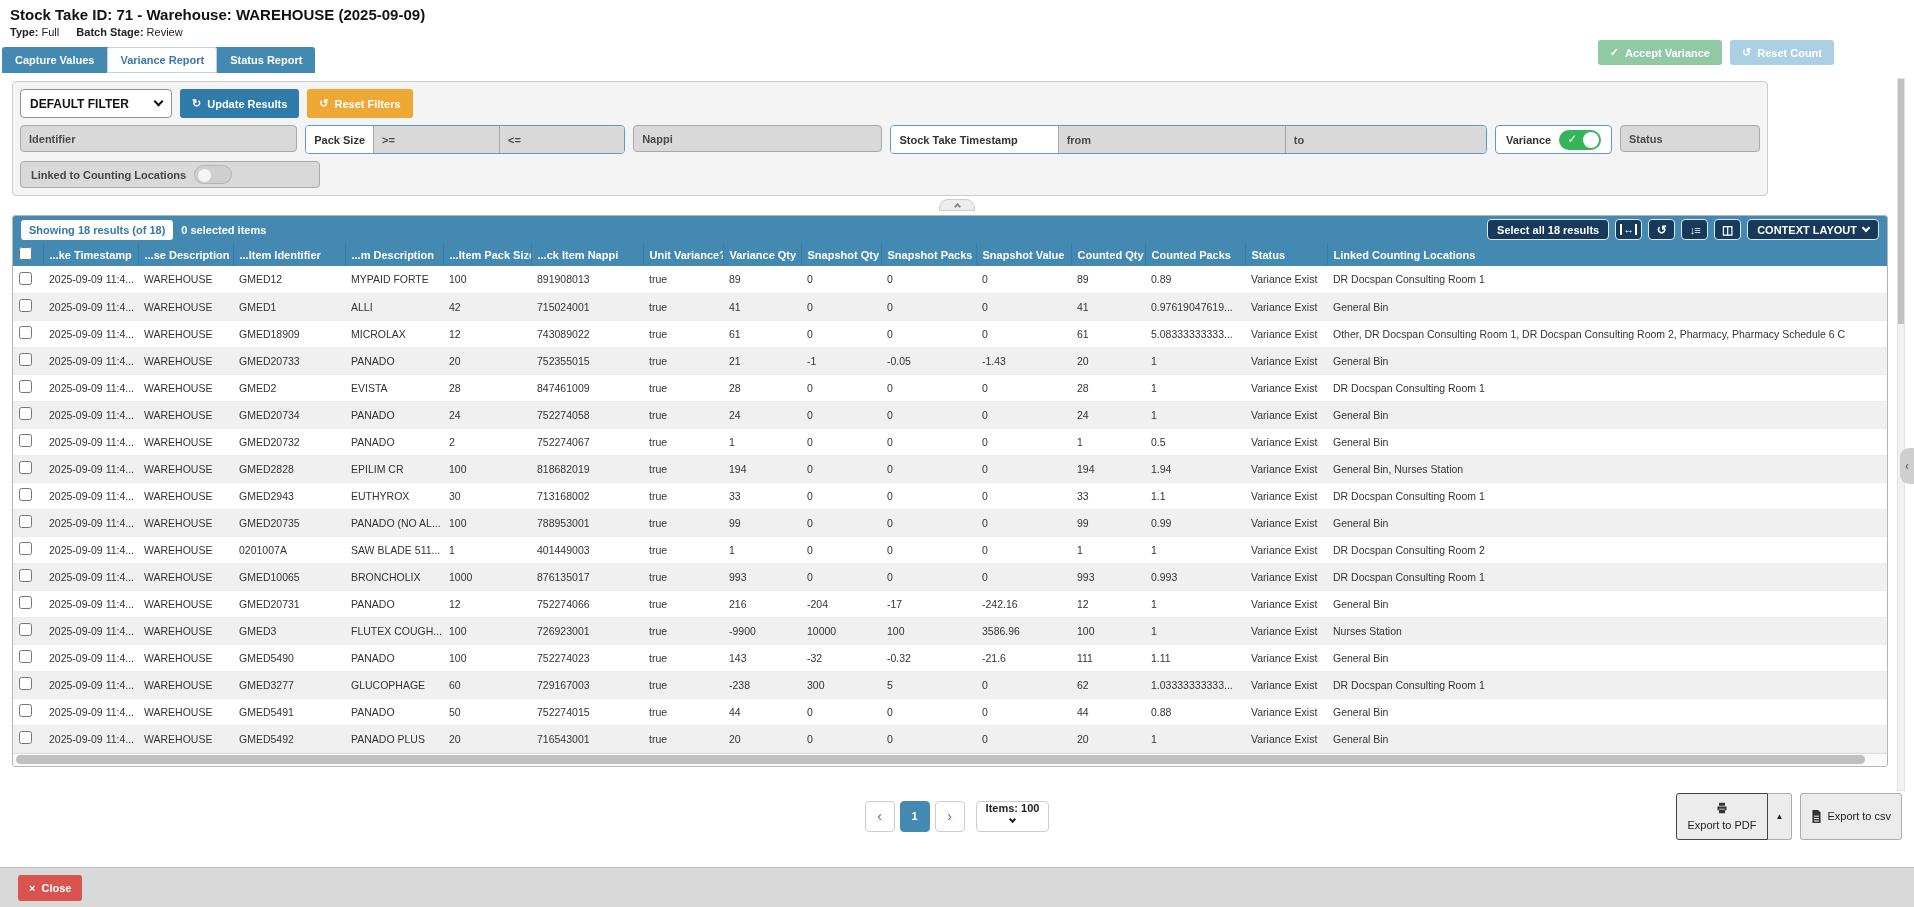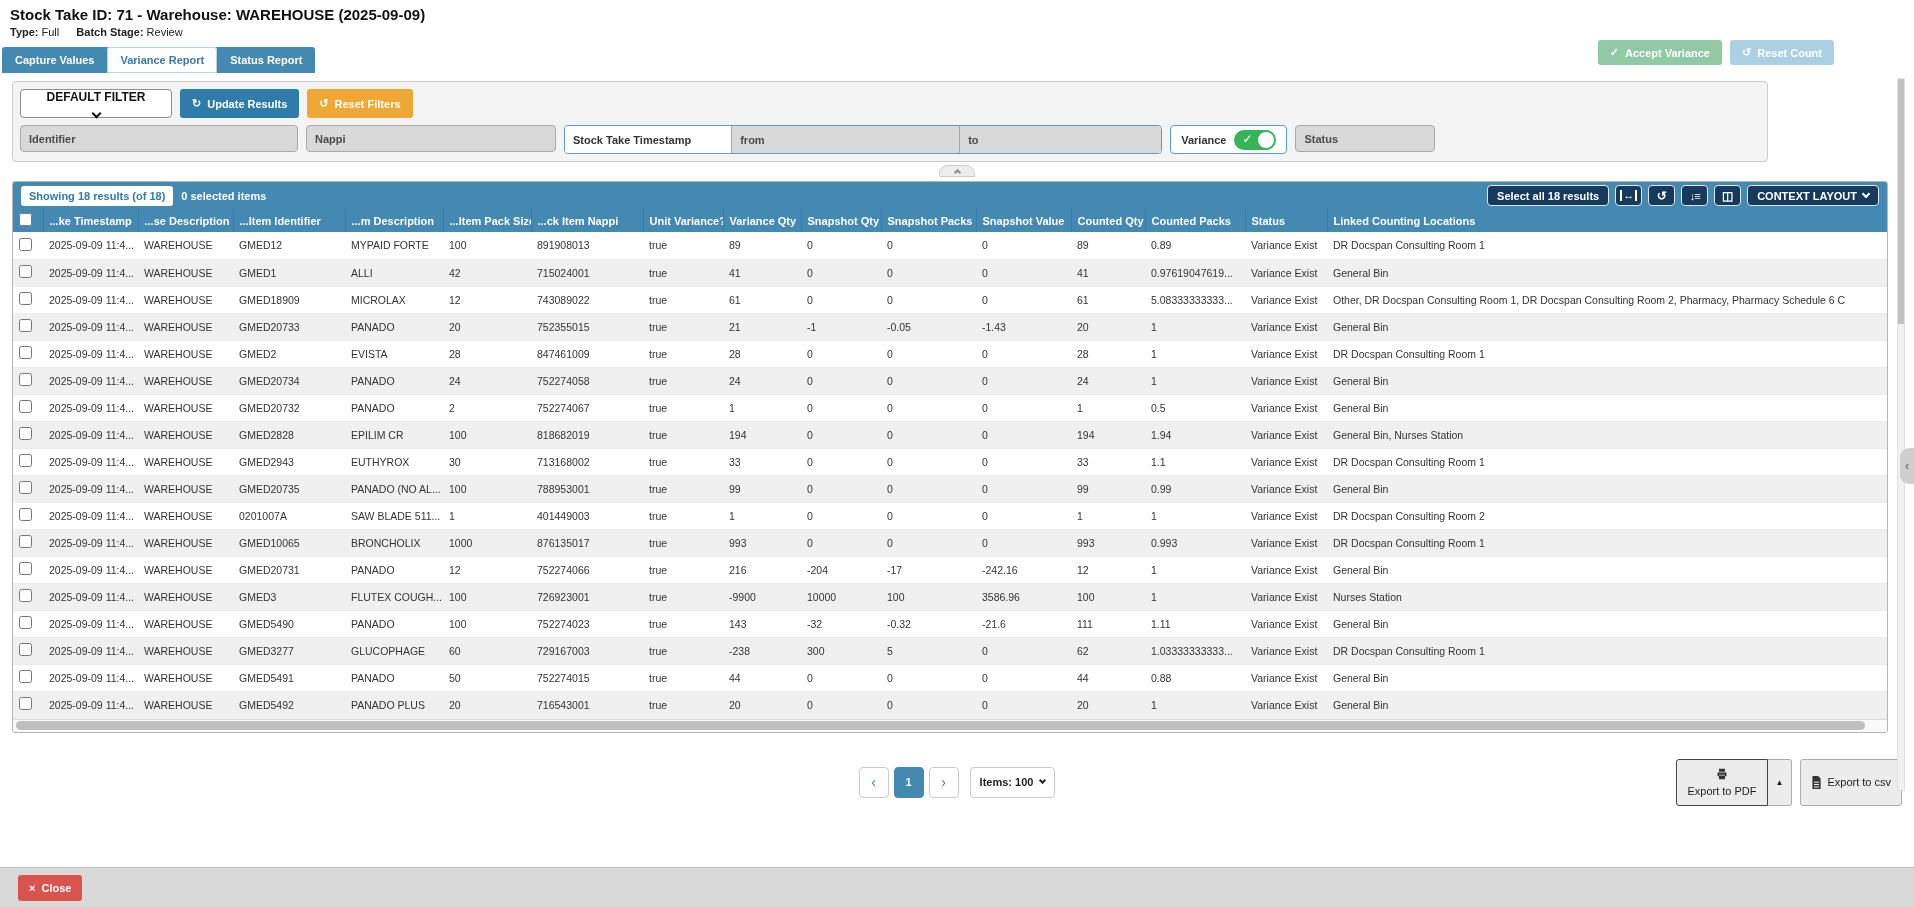--- a/index.html
+++ b/index.html
@@ -27,21 +27,21 @@
   .filter-panel { margin: 8px 0 0 12px; width: 1756px; background: #f4f4f4;
                   border: 1px solid #ccc; border-radius: 4px; padding: 7px; }
   .frow { display: flex; gap: 8px; margin-bottom: 7px; align-items: stretch; }
   .frow:last-child { margin-bottom: 0; }
   .finput { background: #d9d9d9; border: 1px solid #a9a9a9; border-radius: 4px; height: 27px;
             font-size: 11px; font-weight: bold; color: #444; padding: 0 8px;
             font-family: "Liberation Sans", sans-serif; }
   .finput::placeholder { color: #4a4a4a; opacity: 1; font-weight: bold; }
   .fselect { background: #fff; border: 1px solid #8f8f8f; border-radius: 4px; height: 29px; width: 152px;
              display: flex; align-items: center; justify-content: space-between; padding: 0 9px;
-             font-size: 12px; font-weight: bold; color: #111; cursor: pointer; flex-direction: column; }
+             font-size: 12px; font-weight: bold; color: #111; cursor: pointer; }
   .fgroup { display: flex; align-items: stretch; border: 1px solid #5b9bd1; border-radius: 4px;
             background: #fff; overflow: hidden; }
   .fgroup .glabel { display: flex; align-items: center; padding: 0 8px; font-size: 11px;
                     font-weight: bold; color: #333; background: #fff; white-space: nowrap; }
   .fgroup .finput { border: none; border-left: 1px solid #a9a9a9; border-radius: 0; height: 27px; }
   .linked-box { display: flex; align-items: center; gap: 8px; background: #d9d9d9;
                 border: 1px solid #a9a9a9; border-radius: 4px; height: 27px; padding: 0 10px;
                 font-size: 11px; font-weight: bold; color: #444; width: 300px; }
   .chev { width: 7px; height: 7px; border-right: 2px solid currentColor; border-bottom: 2px solid currentColor;
           display: inline-block; transform: rotate(45deg); margin-top: -4px; }
@@ -86,21 +86,21 @@
   .hthumb { height: 9px; width: 99%; background: #bfbfbf; border-radius: 5px; }
   
   .bottom-row { display: flex; align-items: center; margin: 26px 12px 0 12px; }
   .bspacer { flex: 1; }
   .pager { display: flex; gap: 5px; align-items: center; }
   .pg-btn { width: 30px; height: 31px; border: 1px solid #ccc; border-radius: 4px; background: #fff;
             color: #3779a8; font-size: 14px; display: flex; align-items: center; justify-content: center; cursor: pointer; }
   .pg-cur { background: #4489b2; border-color: #4489b2; color: #fff; font-size: 11px; font-weight: bold; }
   .items-select { height: 31px; border: 1px solid #ccc; border-radius: 4px; background: #fff;
                   display: flex; align-items: center; gap: 7px; padding: 0 9px; font-size: 11px;
-                  font-weight: bold; color: #222; margin-left: 6px; cursor: pointer; }
+                  font-weight: bold; color: #222; margin-left: 6px; cursor: pointer; flex-direction: column; }
   .export-zone { flex: 1; display: flex; justify-content: flex-end; gap: 8px; }
   .exp-group { display: flex; }
   .exp-btn { background: #ececec; border: 1px solid #adadad; font-size: 11px; color: #222;
              padding: 8px 10px; display: inline-flex; align-items: center; gap: 5px; cursor: pointer;
              font-family: "Liberation Sans", sans-serif; }
   .exp-main { border: 1px solid #444; border-radius: 3px 0 0 3px; flex-direction: column; }
   .exp-caret { border-left: none; border-radius: 0 3px 3px 0; font-size: 8px; padding: 8px 8px; }
   .exp-csv { border-radius: 3px; }
   
   .footer { position: absolute; left: 0; bottom: 0; width: 100%; height: 40px; background: #d9d9d9;
@@ -154,33 +154,44 @@
       <span>↻</span>
       <span>Update Results</span>
     </button>
     <button class="btn btn-reset-filters">
       <span>↺</span>
       <span>Reset Filters</span>
     </button>
   </div>
   <div class="frow">
     <input class="finput" style="width: 278px;" placeholder="Identifier">
+    <div class="fgroup">
+      <span class="glabel">Pack Size</span>
+      <input class="finput" style="width: 126px;" placeholder="&gt;=">
+      <input class="finput" style="width: 126px;" placeholder="&lt;=">
+    </div>
     <input class="finput" style="width: 250px;" placeholder="Nappi">
     <div class="fgroup">
       <span class="glabel">Stock Take Timestamp</span>
       <input class="finput" style="width: 228px; margin-left: 32px;" placeholder="from">
       <input class="finput" style="width: 202px;" placeholder="to">
     </div>
     <div class="fgroup" style="padding:0 10px;align-items:center;gap:8px">
       <span class="glabel" style="padding:0">Variance</span>
       <span class="toggle on">
           <span class="tick">✓</span>
         </span>
     </div>
     <input class="finput" style="width: 140px;" placeholder="Status">
+  </div>
+  <div class="frow">
+    <div class="linked-box">
+      <span>Linked to Counting Locations</span>
+      <span class="toggle off"></span>
+    </div>
   </div>
 </div>
 
 <div class="collapse-tab">
     <span class="chev chev-up"></span>
   </div>
 
 <div class="table-panel">
   <div class="tbar">
     <span class="showing-tab">Showing 18 results (of 18)</span>

